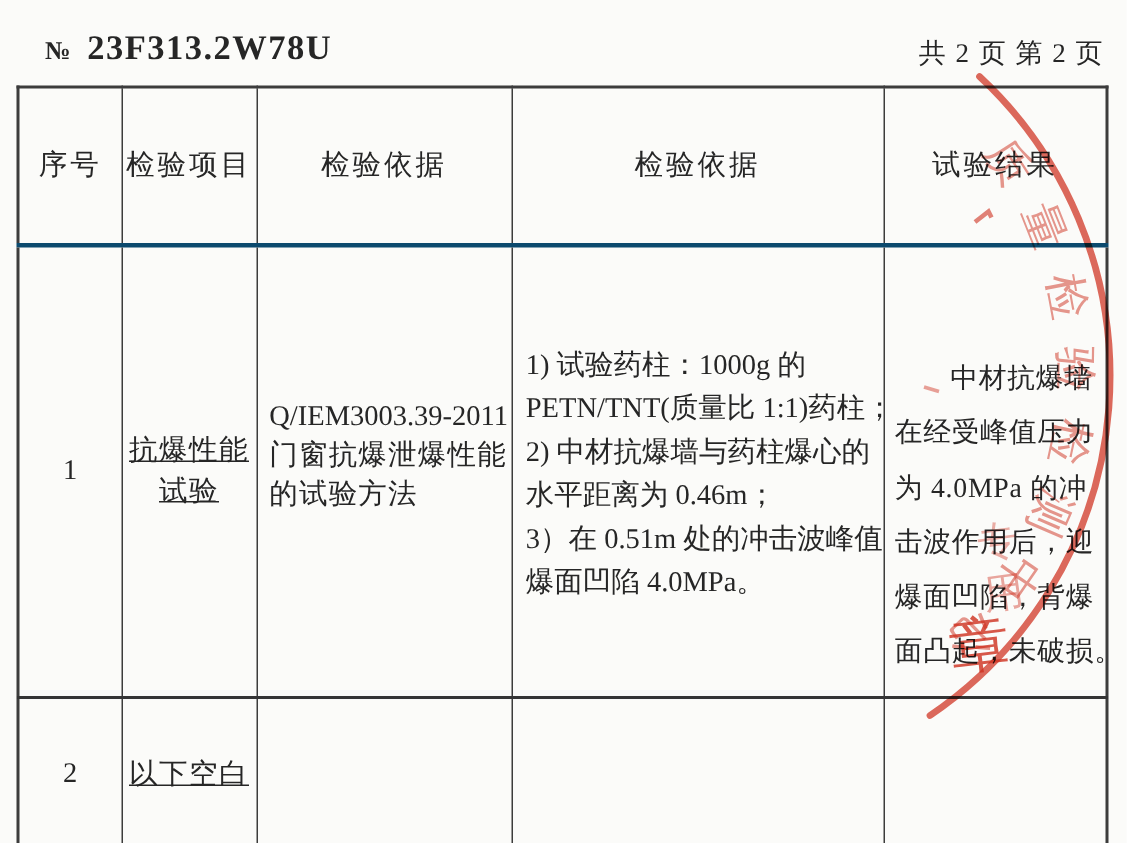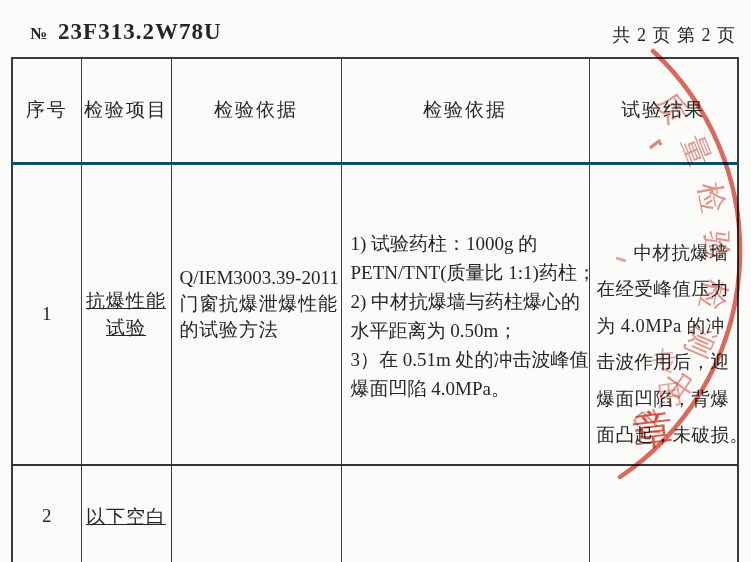--- a/index.html
+++ b/index.html
@@ -81,21 +81,21 @@
       <td class="c-item">抗爆性能试验</td>
       <td class="c-basis">
         <div class="basis-line">Q/IEM3003.39-2011</div>
         <div class="basis-line">门窗抗爆泄爆性能</div>
         <div class="basis-line">的试验方法</div>
       </td>
       <td class="c-cond">
         <div class="cond-line">1) 试验药柱：1000g 的</div>
         <div class="cond-line">PETN/TNT(质量比 1:1)药柱；</div>
         <div class="cond-line">2) 中材抗爆墙与药柱爆心的</div>
-        <div class="cond-line">水平距离为 0.50m；</div>
+        <div class="cond-line">水平距离为 0.46m；</div>
         <div class="cond-line">3）在 0.51m 处的冲击波峰值</div>
         <div class="cond-line">爆面凹陷 4.0MPa。</div>
       </td>
       <td class="c-result">
         <div class="result-line">中材抗爆墙</div>
         <div class="result-line">在经受峰值压力</div>
         <div class="result-line">为 4.0MPa 的冲</div>
         <div class="result-line">击波作用后，迎</div>
         <div class="result-line">爆面凹陷，背爆</div>
         <div class="result-line">面凸起，未破损。</div>

